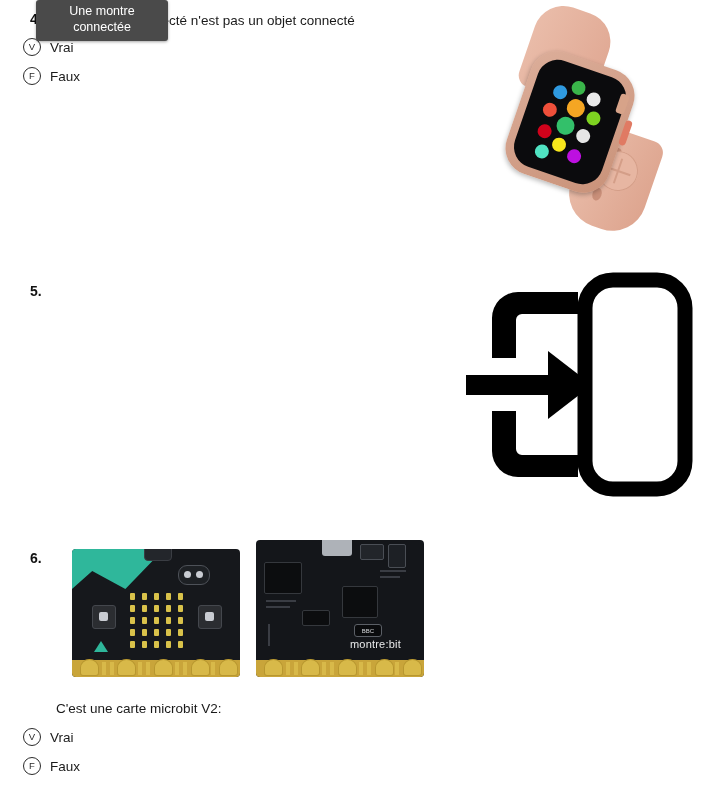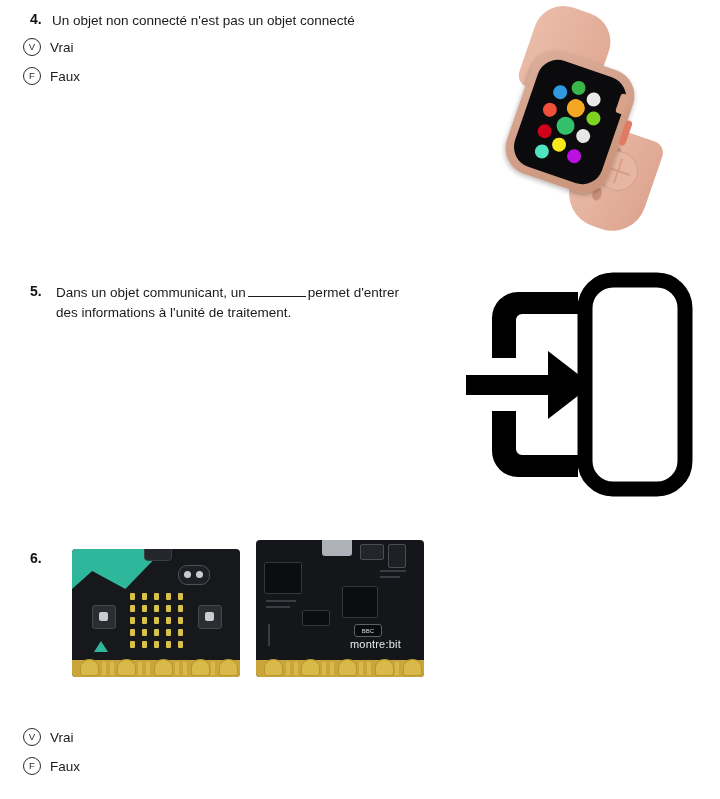--- a/index.html
+++ b/index.html
@@ -294,20 +294,21 @@
     display: flex;
     align-items: center;
     justify-content: center;
   }
 </style>
 </head>
 <body>
 
 <div class="page">
 
+  <div class="tooltip">Une montre connectée</div>
 
   <div class="q-num" style="left:30px; top:11px;">4.</div>
   <div class="q-text" style="left:52px; top:11px; width:390px;">Un objet non connecté n'est pas un objet connecté</div>
 
   <div class="option" style="left:23px; top:38px;">
     <span class="opt-circle">V</span>
     <span>Vrai</span>
   </div>
   <div class="option" style="left:23px; top:67px;">
     <span class="opt-circle">F</span>
@@ -338,24 +339,20 @@
           <div class="app" style="left:44px; top:66px; background:#bd10e0;"></div>
           <div class="app" style="left:12px; top:72px; background:#50e3c2;"></div>
         </div>
       </div>
     </div>
     <div class="crown"></div>
     <div class="side-btn"></div>
   </div>
 
   <div class="q-num" style="left:30px; top:283px;">5.</div>
-  <div class="q-text" style="left:56px; top:283px; width:390px;">
-    <span>Dans un objet communicant, un</span><span class="blank"></span><span>permet d'entrer</span><br>
-    <span>des informations à l'unité de traitement.</span>
-  </div>
 
   <div class="arrow-icon">
     <svg width="248" height="225" viewBox="0 0 248 225" xmlns="http://www.w3.org/2000/svg">
 
       <path d="M126 20 H66 a26 26 0 0 0 -26 26 V86 h24 V48 a6 6 0 0 1 6 -6 h56 Z" fill="#000"></path>
       <path d="M40 139 V179 a26 26 0 0 0 26 26 h60 v-22 H70 a6 6 0 0 1 -6 -6 V139 Z" fill="#000"></path>
 
       <rect x="133" y="8" width="100" height="209" rx="28" ry="28" fill="none" stroke="#000" stroke-width="15"></rect>
 
       <rect x="14" y="103" width="94" height="20" fill="#000"></rect>
@@ -439,20 +436,21 @@
     <div class="pad" style="left:147px;"></div>
     <div class="pad-small" style="left:30px;"></div>
     <div class="pad-small" style="left:38px;"></div>
     <div class="pad-small" style="left:66px;"></div>
     <div class="pad-small" style="left:74px;"></div>
     <div class="pad-small" style="left:103px;"></div>
     <div class="pad-small" style="left:111px;"></div>
     <div class="pad-small" style="left:139px;"></div>
   </div>
 
+  <div class="q-text" style="left:56px; top:699px; width:400px;">C'est une carte microbit V2:</div>
 
   <div class="option" style="left:23px; top:728px;">
     <span class="opt-circle">V</span>
     <span>Vrai</span>
   </div>
   <div class="option" style="left:23px; top:757px;">
     <span class="opt-circle">F</span>
     <span>Faux</span>
   </div>
 

